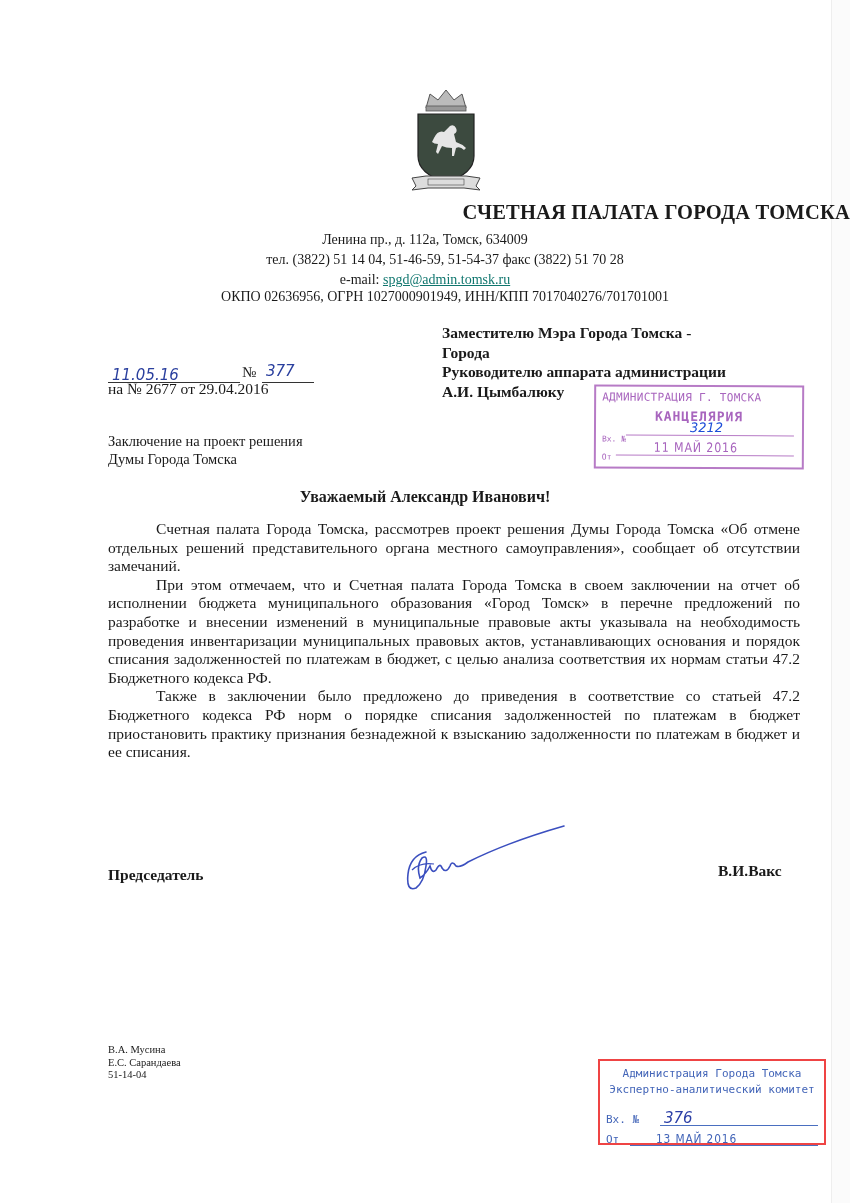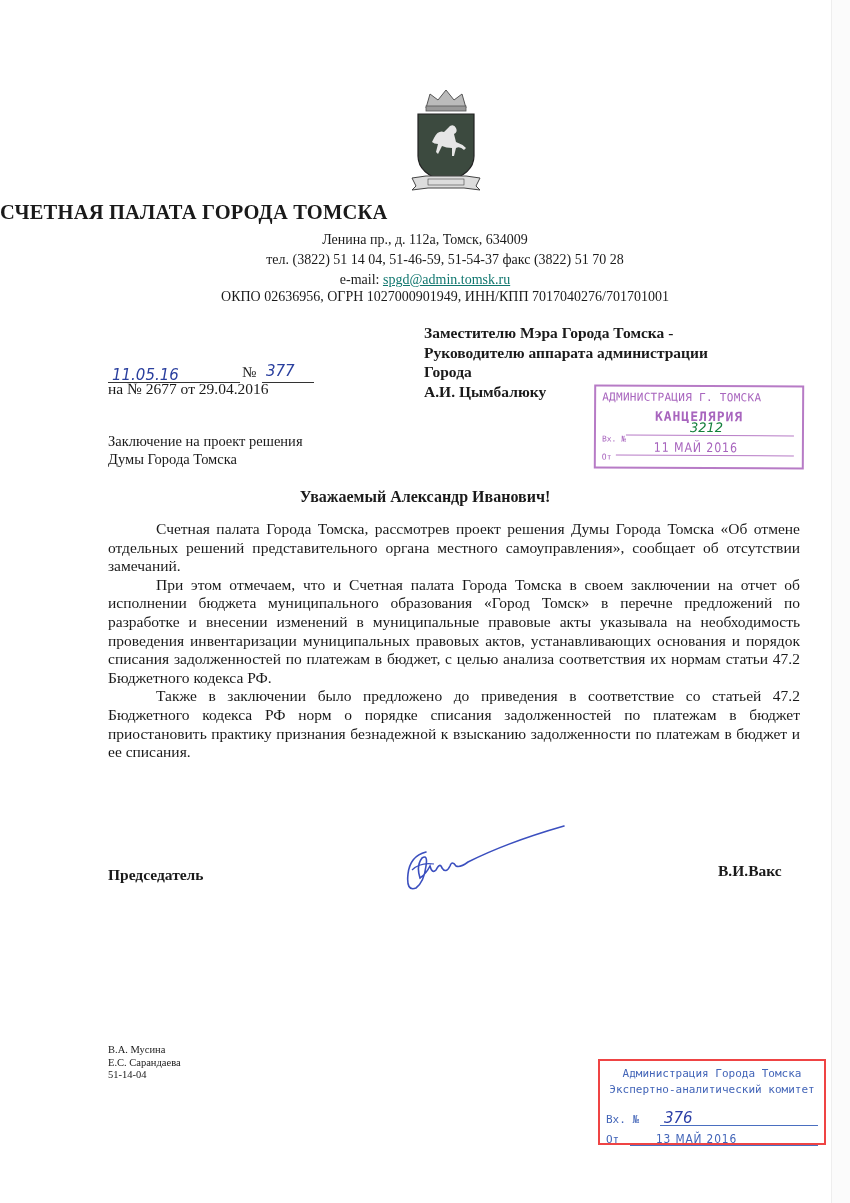--- a/index.html
+++ b/index.html
@@ -5,50 +5,50 @@
   html, body { margin: 0; padding: 0; background: #ffffff; }
   body { width: 850px; height: 1203px; position: relative; overflow: hidden;
          font-family: "Liberation Serif", "DejaVu Serif", serif; color: #1a1a1a; }
   .abs { position: absolute; }
   .page-edge { position: absolute; right: 0; top: 0; width: 18px; height: 1203px; background: #fbfbfb; border-left: 1px solid #eeeeee; }
 
   
   .emblem { left: 404px; top: 86px; width: 84px; height: 110px; }
 
   
-  .org-name { left: 0; width: 850px; top: 201px; text-align: left; font-weight: bold; font-size: 20.5px; letter-spacing: 0.2px; }
+  .org-name { left: 0; width: 850px; top: 201px; text-align: right; font-weight: bold; font-size: 20.5px; letter-spacing: 0.2px; }
   .hdr-line { left: 0; width: 850px; text-align: center; font-size: 14px; }
   .hdr-addr { top: 232px; }
   .hdr-tel { top: 252px; left: 20px; }
   .hdr-email { top: 272px; }
   .hdr-email a { color: #0f766e; text-decoration: underline; }
   .hdr-ids { top: 289px; left: 20px; }
 
   
   .out-date-line { left: 108px; top: 364px; width: 132px; border-bottom: 1px solid #333; height: 18px; }
   .out-num-line { left: 262px; top: 364px; width: 52px; border-bottom: 1px solid #333; height: 18px; }
   .handwrite { font-family: "DejaVu Sans", sans-serif; font-style: italic; color: #2a3f9e; font-size: 15px; }
   .out-date { left: 112px; top: 347px; margin-top: 19px; }
   .out-no-sign { left: 242px; top: 364px; font-size: 15px; }
   .out-num { left: 266px; top: 362px; }
   .ref-line { left: 108px; top: 380px; font-size: 15.5px; }
 
   .subject { left: 108px; top: 432px; font-size: 14.5px; line-height: 18px; }
 
   
-  .addressee { left: 424px; top: 323px; font-weight: bold; font-size: 15.5px; line-height: 19.5px; width: 360px; }
+  .addressee { left: 442px; top: 323px; font-weight: bold; font-size: 15.5px; line-height: 19.5px; width: 360px; }
 
   
   .stamp1 { left: 594px; top: 385px; width: 210px; height: 84px; border: 2px solid #b77bc6; color: #a865be;
             font-family: "DejaVu Sans Mono", monospace; box-sizing: border-box; transform: rotate(0.3deg); }
   .stamp1 .s-title { position: absolute; left: 6px; top: 4px; font-size: 11px; letter-spacing: 0.3px; }
   .stamp1 .s-sub { position: absolute; left: 0; width: 100%; text-align: center; top: 22px; font-size: 13px; font-weight: bold; letter-spacing: 1px; }
   .stamp1 .s-lbl { position: absolute; left: 6px; font-size: 8px; }
   .stamp1 .s-rule { position: absolute; left: 30px; right: 8px; border-bottom: 1px solid #b77bc6; }
-  .stamp1 .s-handnum { position: absolute; left: 94px; top: 33px; font-family: "DejaVu Sans", sans-serif; font-style: italic; color: #15803d; font-size: 13px; }
+  .stamp1 .s-handnum { position: absolute; left: 94px; top: 33px; font-family: "DejaVu Sans", sans-serif; font-style: italic; color: #1d4ed8; font-size: 13px; }
   .stamp1 .s-date { position: absolute; left: 58px; top: 53px; font-family: "DejaVu Sans", sans-serif; font-size: 13px; letter-spacing: 1px; transform: scaleX(0.85); transform-origin: left; }
 
   
   .greeting { left: 0; width: 850px; top: 488px; text-align: center; font-weight: bold; font-size: 16px; }
   .body-text { left: 108px; width: 692px; top: 520px; font-size: 15.5px; line-height: 18.6px; text-align: justify; }
   .body-text p { margin: 0; text-indent: 48px; }
 
   
   .sig-role { left: 108px; top: 866px; font-weight: bold; font-size: 15.5px; }
   .sig-name { left: 718px; top: 862px; font-weight: bold; font-size: 15.5px; }
@@ -101,22 +101,22 @@
 <div class="abs handwrite out-num">377</div>
 <div class="abs ref-line">на  №  2677 от 29.04.2016</div>
 
 <div class="abs subject">
   <div>Заключение на проект решения</div>
   <div>Думы Города Томска</div>
 </div>
 
 <div class="abs addressee">
   <div>Заместителю Мэра Города Томска -</div>
+  <div>Города</div>
   <div>Руководителю аппарата администрации</div>
-  <div>Города</div>
   <div>А.И. Цымбалюку</div>
 </div>
 
 <div class="abs stamp1">
   <div class="s-title">АДМИНИСТРАЦИЯ Г. ТОМСКА</div>
   <div class="s-sub">КАНЦЕЛЯРИЯ</div>
   <div class="s-lbl" style="top:48px">Вх. №</div>
   <div class="s-rule" style="top:48px"></div>
   <div class="s-handnum">3212</div>
   <div class="s-lbl" style="top:66px">От</div>

